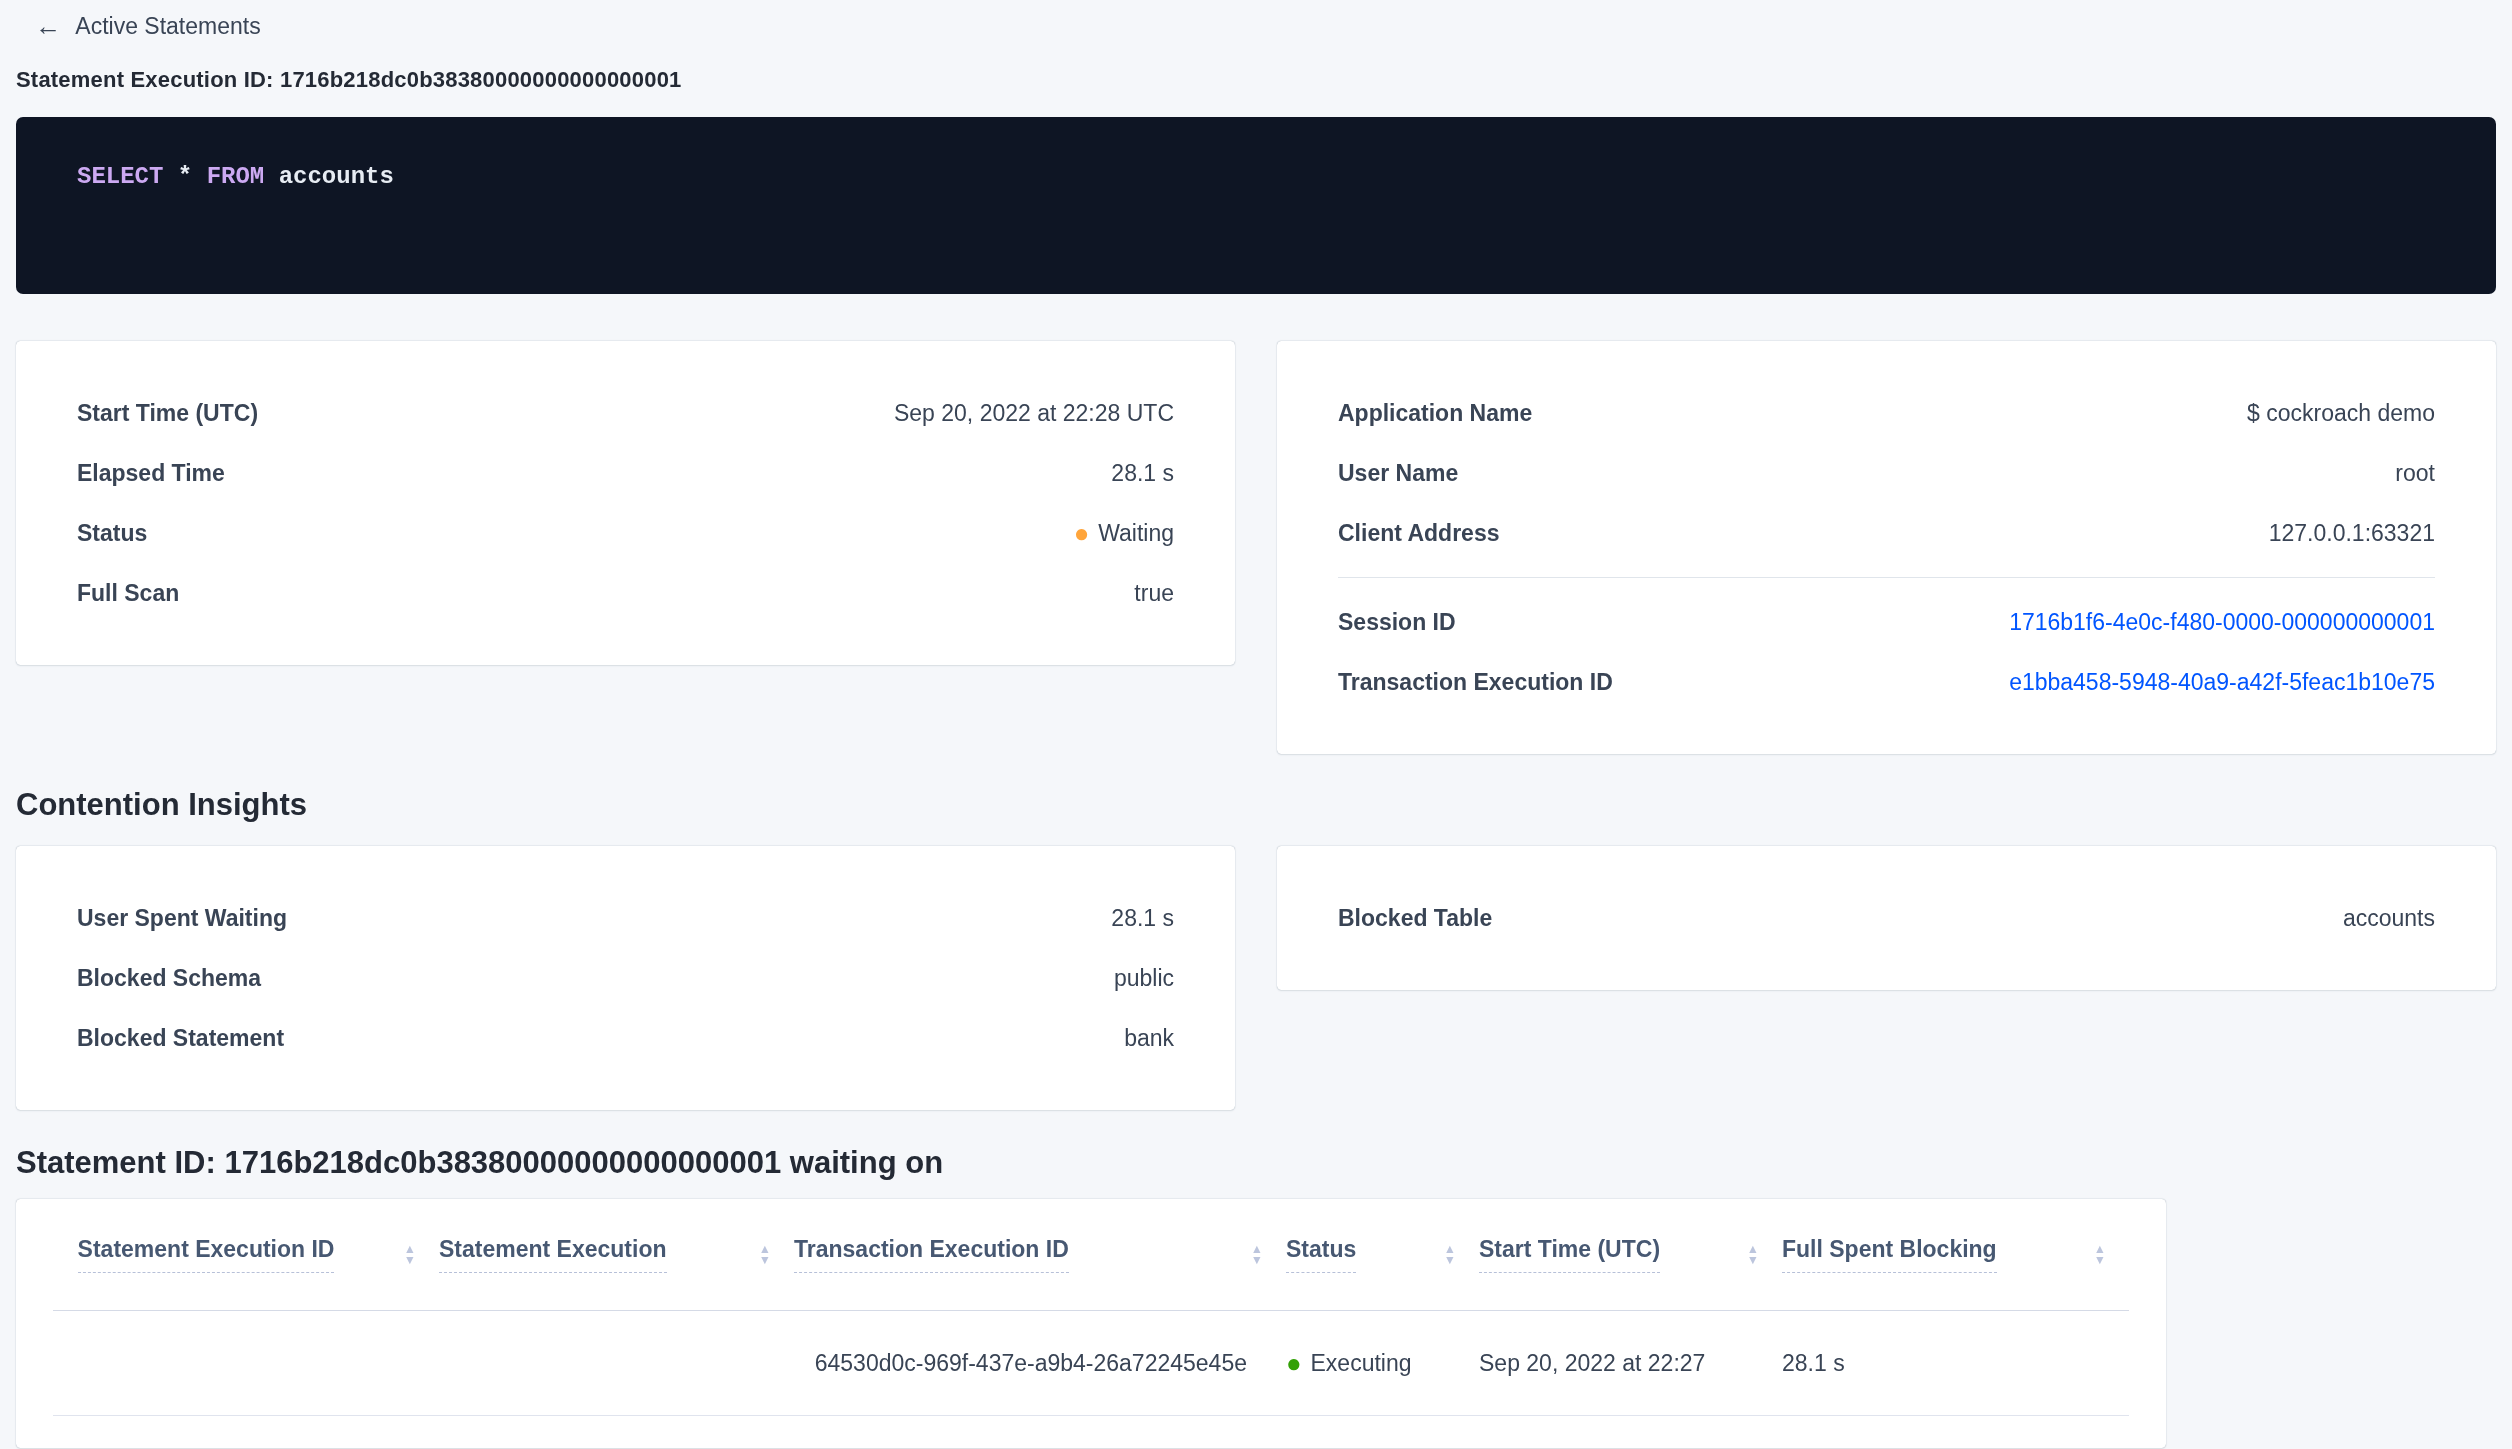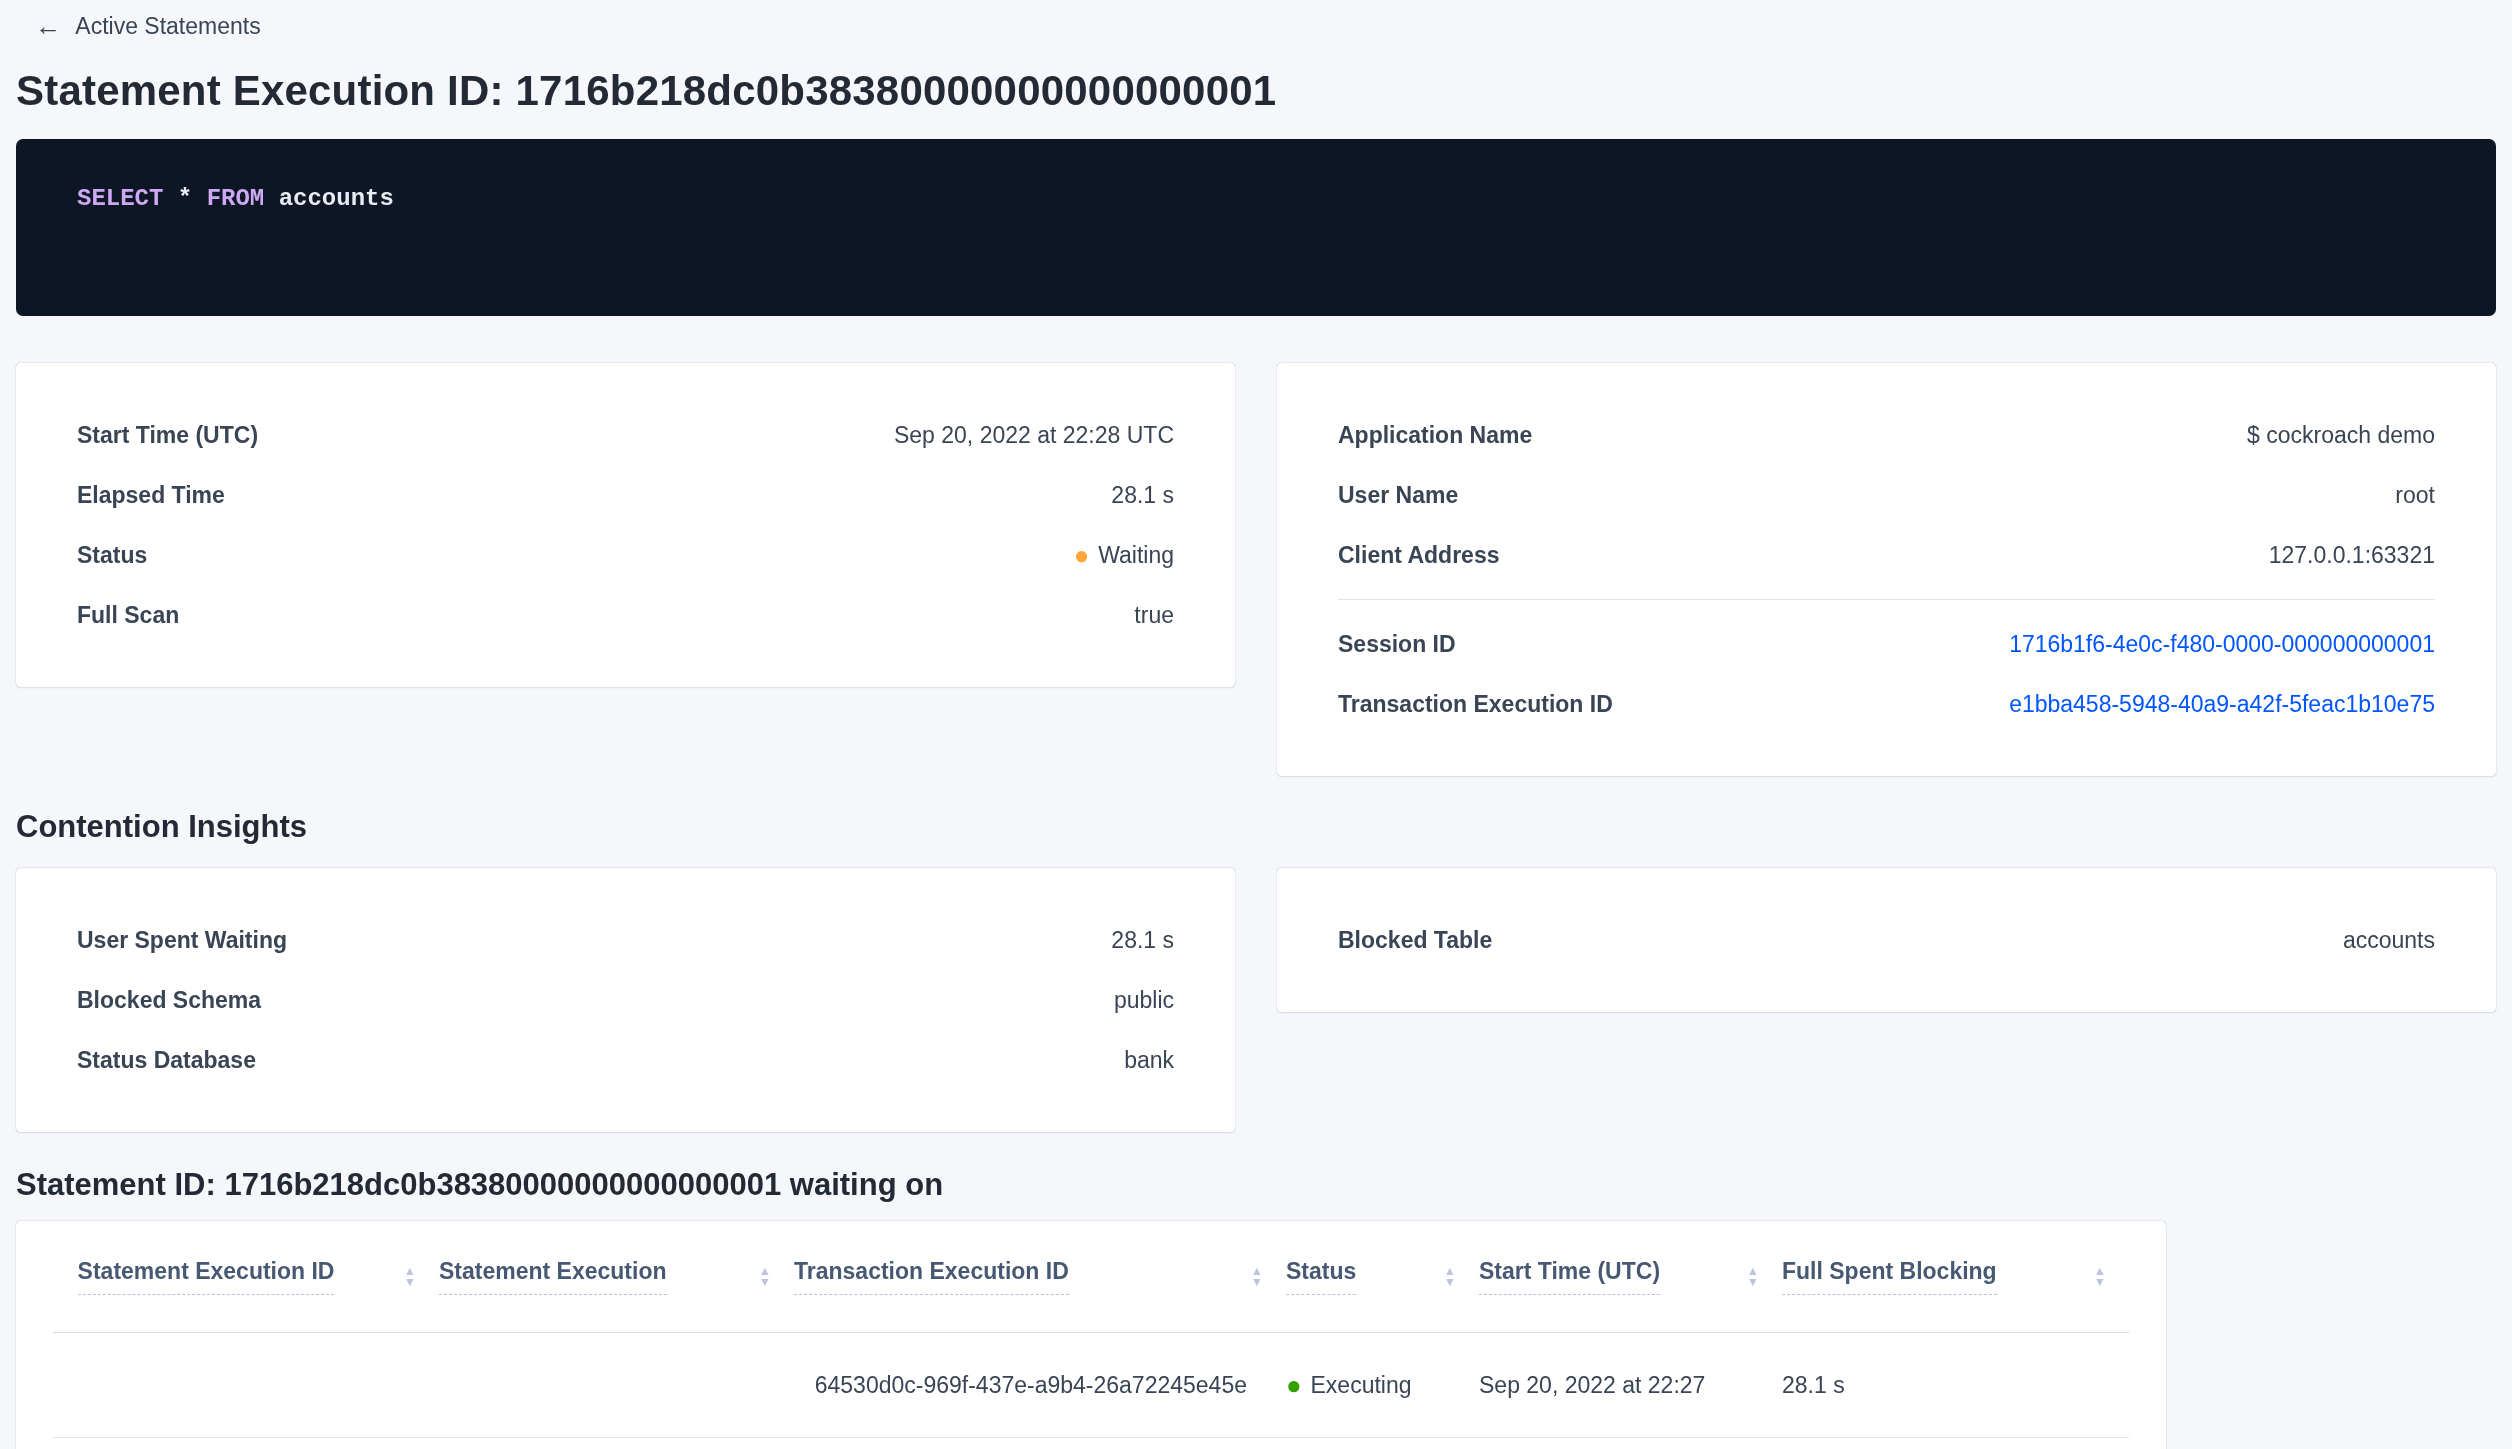--- a/index.html
+++ b/index.html
@@ -18,21 +18,21 @@
     display: flex; align-items: center;
     padding-left: 19.3px; height: 35px;
     cursor: pointer;
   }
   .back-arrow { font-size: 26px; color: #394455; margin-right: 14px; line-height: 1; }
   .back-label { font-size: 23px; color: #394455; }
 
   
   .page-title {
     margin: 23px 0 0 0;
-    font-size: 42px; font-weight: 700; color: #242a35;
+    font-size: 22px; font-weight: 700; color: #242a35;
     letter-spacing: 0.2px;
   }
 
   
   .code-block {
     margin-top: 24.6px;
     background: #0e1524;
     border-radius: 7px;
     padding: 46px 61px 104px 61px;
     font-family: "Liberation Mono", "DejaVu Sans Mono", monospace;
@@ -187,21 +187,21 @@
     <div class="card">
       <div class="card-row">
         <span class="card-label">User Spent Waiting</span>
         <span class="card-value">28.1 s</span>
       </div>
       <div class="card-row">
         <span class="card-label">Blocked Schema</span>
         <span class="card-value">public</span>
       </div>
       <div class="card-row">
-        <span class="card-label">Status Database</span>
+        <span class="card-label">Blocked Statement</span>
         <span class="card-value">bank</span>
       </div>
     </div>
 
     <div class="card">
       <div class="card-row">
         <span class="card-label">Blocked Table</span>
         <span class="card-value">accounts</span>
       </div>
     </div>

